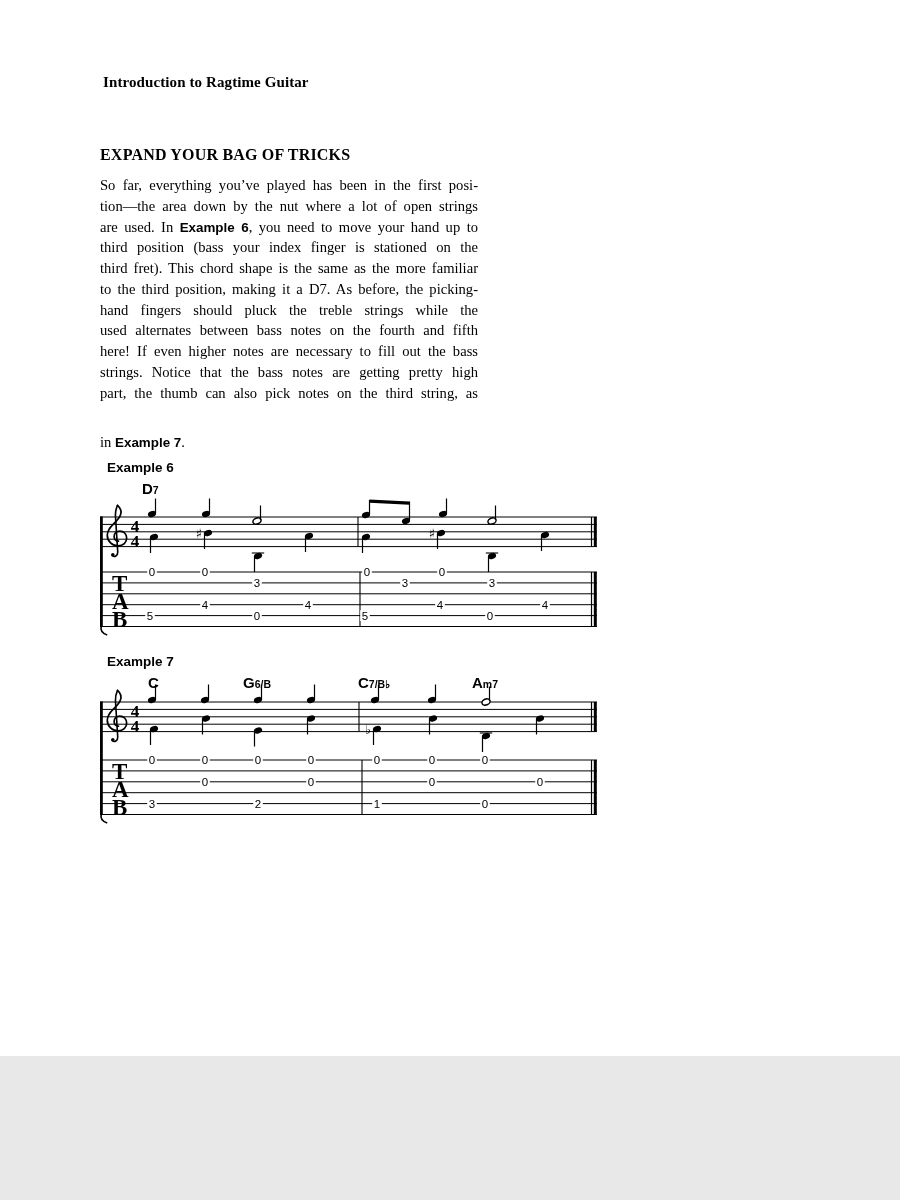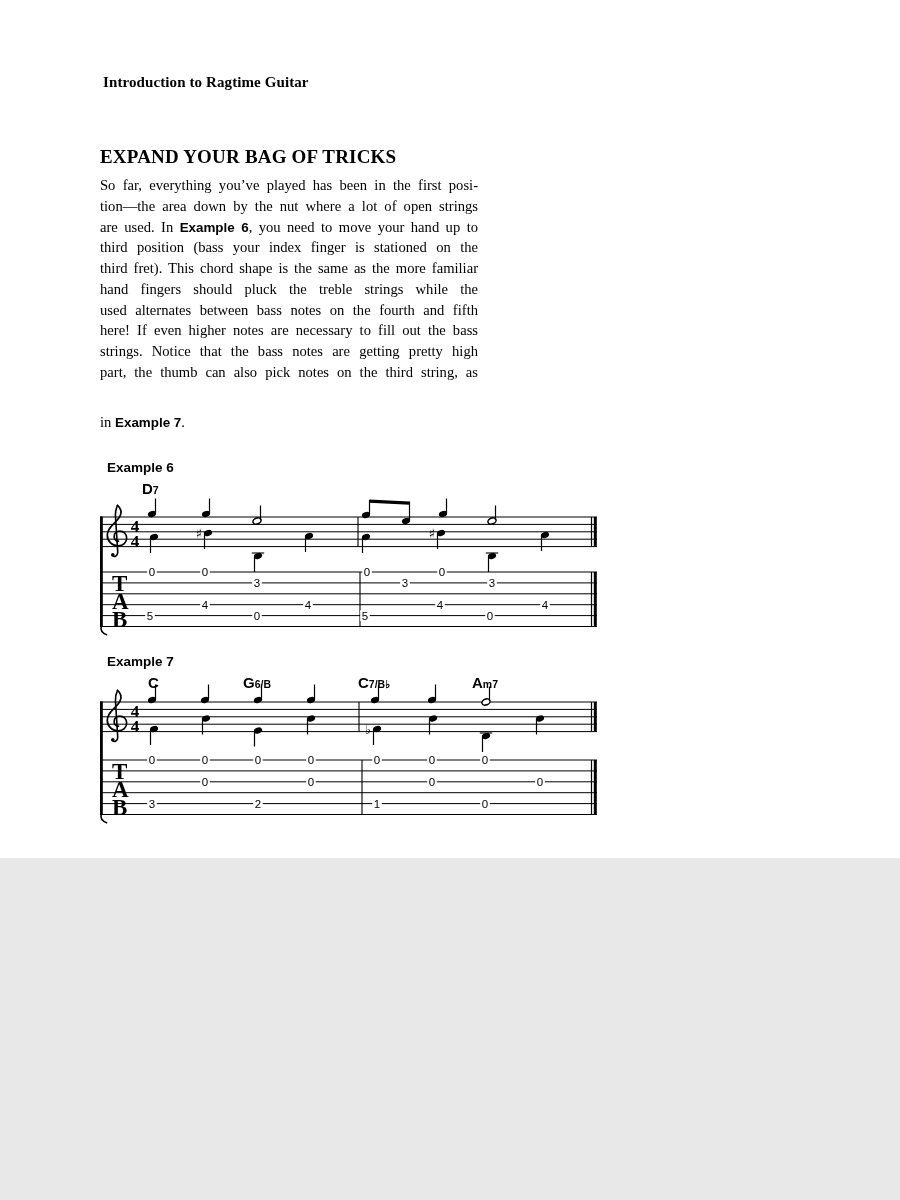--- a/index.html
+++ b/index.html
@@ -1,26 +1,26 @@
 <!DOCTYPE html>
 <html><head>
 <meta charset="utf-8">
 <style>
   html,body { margin:0; padding:0; background:#e8e8e8; }
   .page {
-    position:relative; width:900px; height:858px; background:#ffffff;
+    position:relative; width:900px; height:1056px; background:#ffffff;
     font-family:"Liberation Serif", serif; color:#000; overflow:hidden;
   }
   .running-head {
     position:absolute; left:103px; top:74px;
     font-size:15px; font-weight:bold; letter-spacing:0.1px;
   }
   .section-heading {
     position:absolute; left:100px; top:146px; margin:0;
-    font-size:19px; font-weight:bold; letter-spacing:0.2px;
+    font-size:16px; font-weight:bold; letter-spacing:0.2px;
   }
   .body-para {
     position:absolute; left:100px; top:175px; width:378px;
     font-size:14.6px;
   }
   .body-para .line {
     height:20.75px; line-height:20.75px;
     text-align:justify; text-align-last:justify;
     white-space:nowrap;
   }
@@ -44,20 +44,21 @@
 
 <div class="page">
   <div class="running-head">Introduction to Ragtime Guitar</div>
   <h1 class="section-heading">EXPAND YOUR BAG OF TRICKS</h1>
   <div class="body-para" id="para">
       <div class="line"><span>So far, everything you’ve played has been in the first posi-</span></div>
       <div class="line"><span>tion—the area down by the nut where a lot of open strings</span></div>
       <div class="line"><span>are used. In </span><span class="ex-ref">Example 6</span><span>, you need to move your hand up to</span></div>
       <div class="line"><span>third position (bass your index finger is stationed on the</span></div>
       <div class="line"><span>third fret). This chord shape is the same as the more familiar</span></div>
+      <div class="line"><span>to the third position, making it a D7. As before, the picking-</span></div>
       <div class="line"><span>hand fingers should pluck the treble strings while the</span></div>
       <div class="line"><span>used alternates between bass notes on the fourth and fifth</span></div>
       <div class="line"><span>here! If even higher notes are necessary to fill out the bass</span></div>
       <div class="line"><span>strings. Notice that the bass notes are getting pretty high</span></div>
       <div class="line"><span>part, the thumb can also pick notes on the third string, as</span></div>
       <div class="line last"><span>in </span><span class="ex-ref">Example 7</span><span>.</span></div>
     </div>
   <svg id="music" xmlns="http://www.w3.org/2000/svg" viewBox="0 0 900 1200">
       <g>
         <text x="107" y="472" font-family="&quot;Liberation Sans&quot;,sans-serif" font-size="13.5" font-weight="bold" fill="#000000">Example 6</text>

